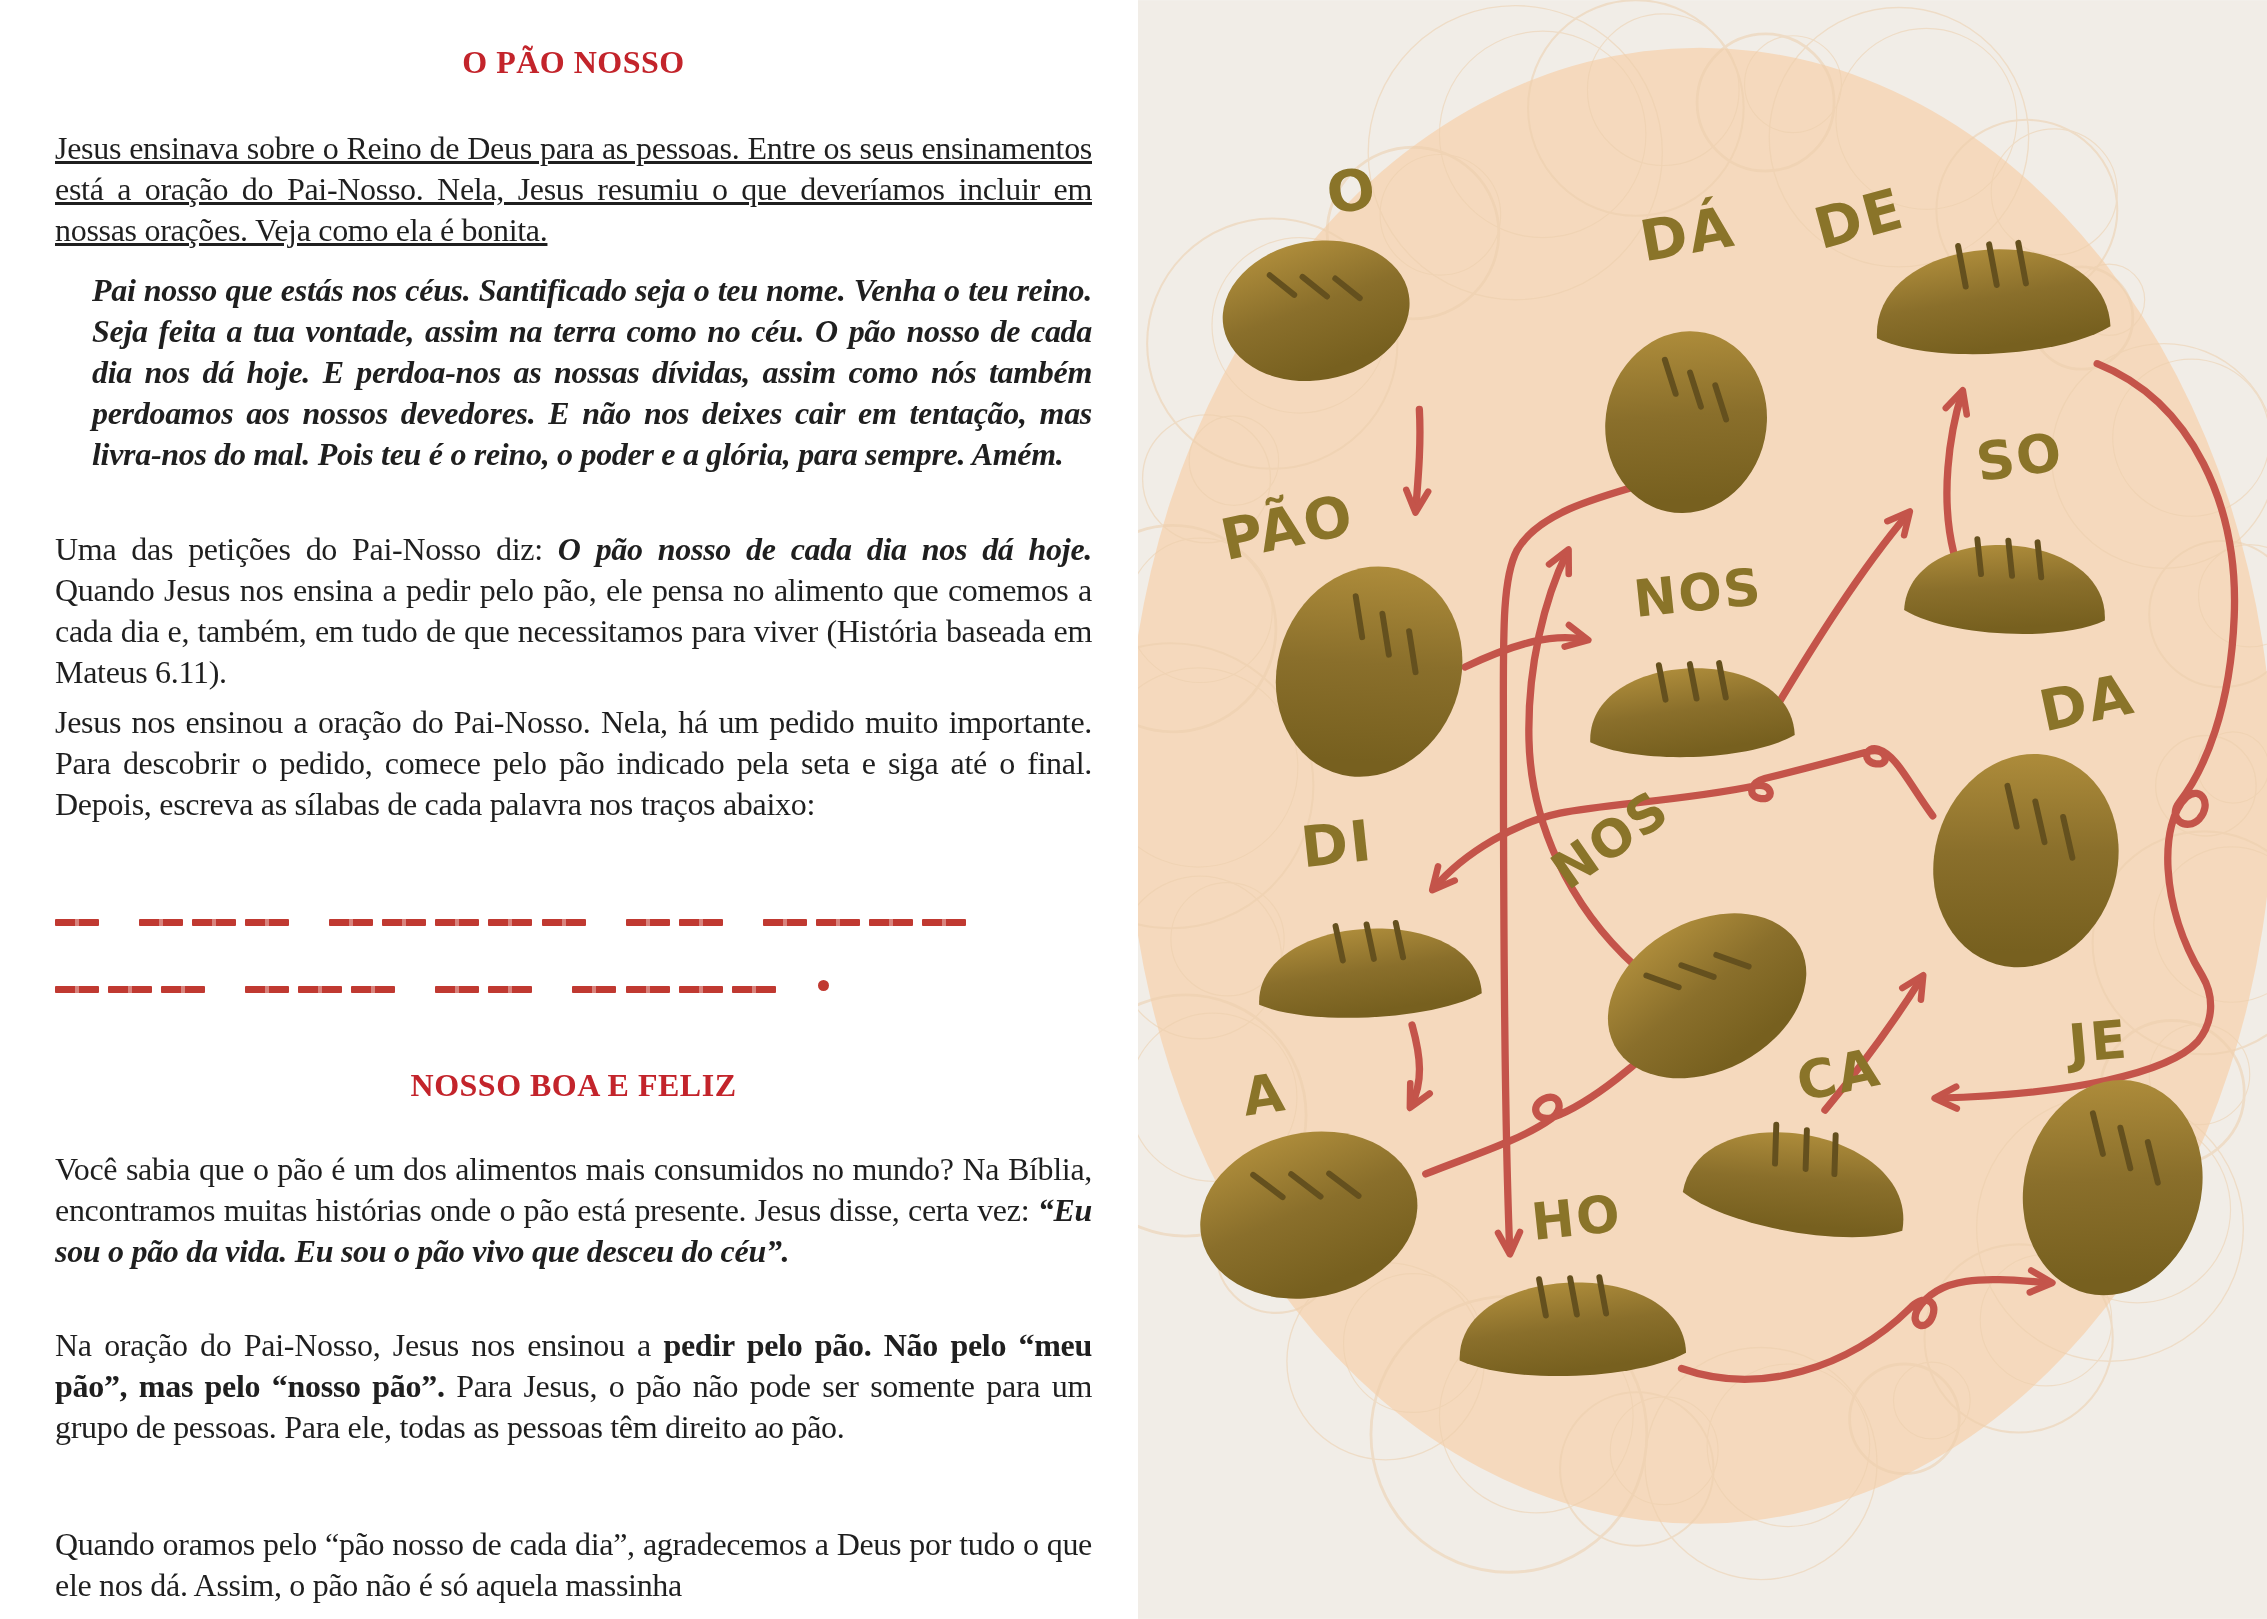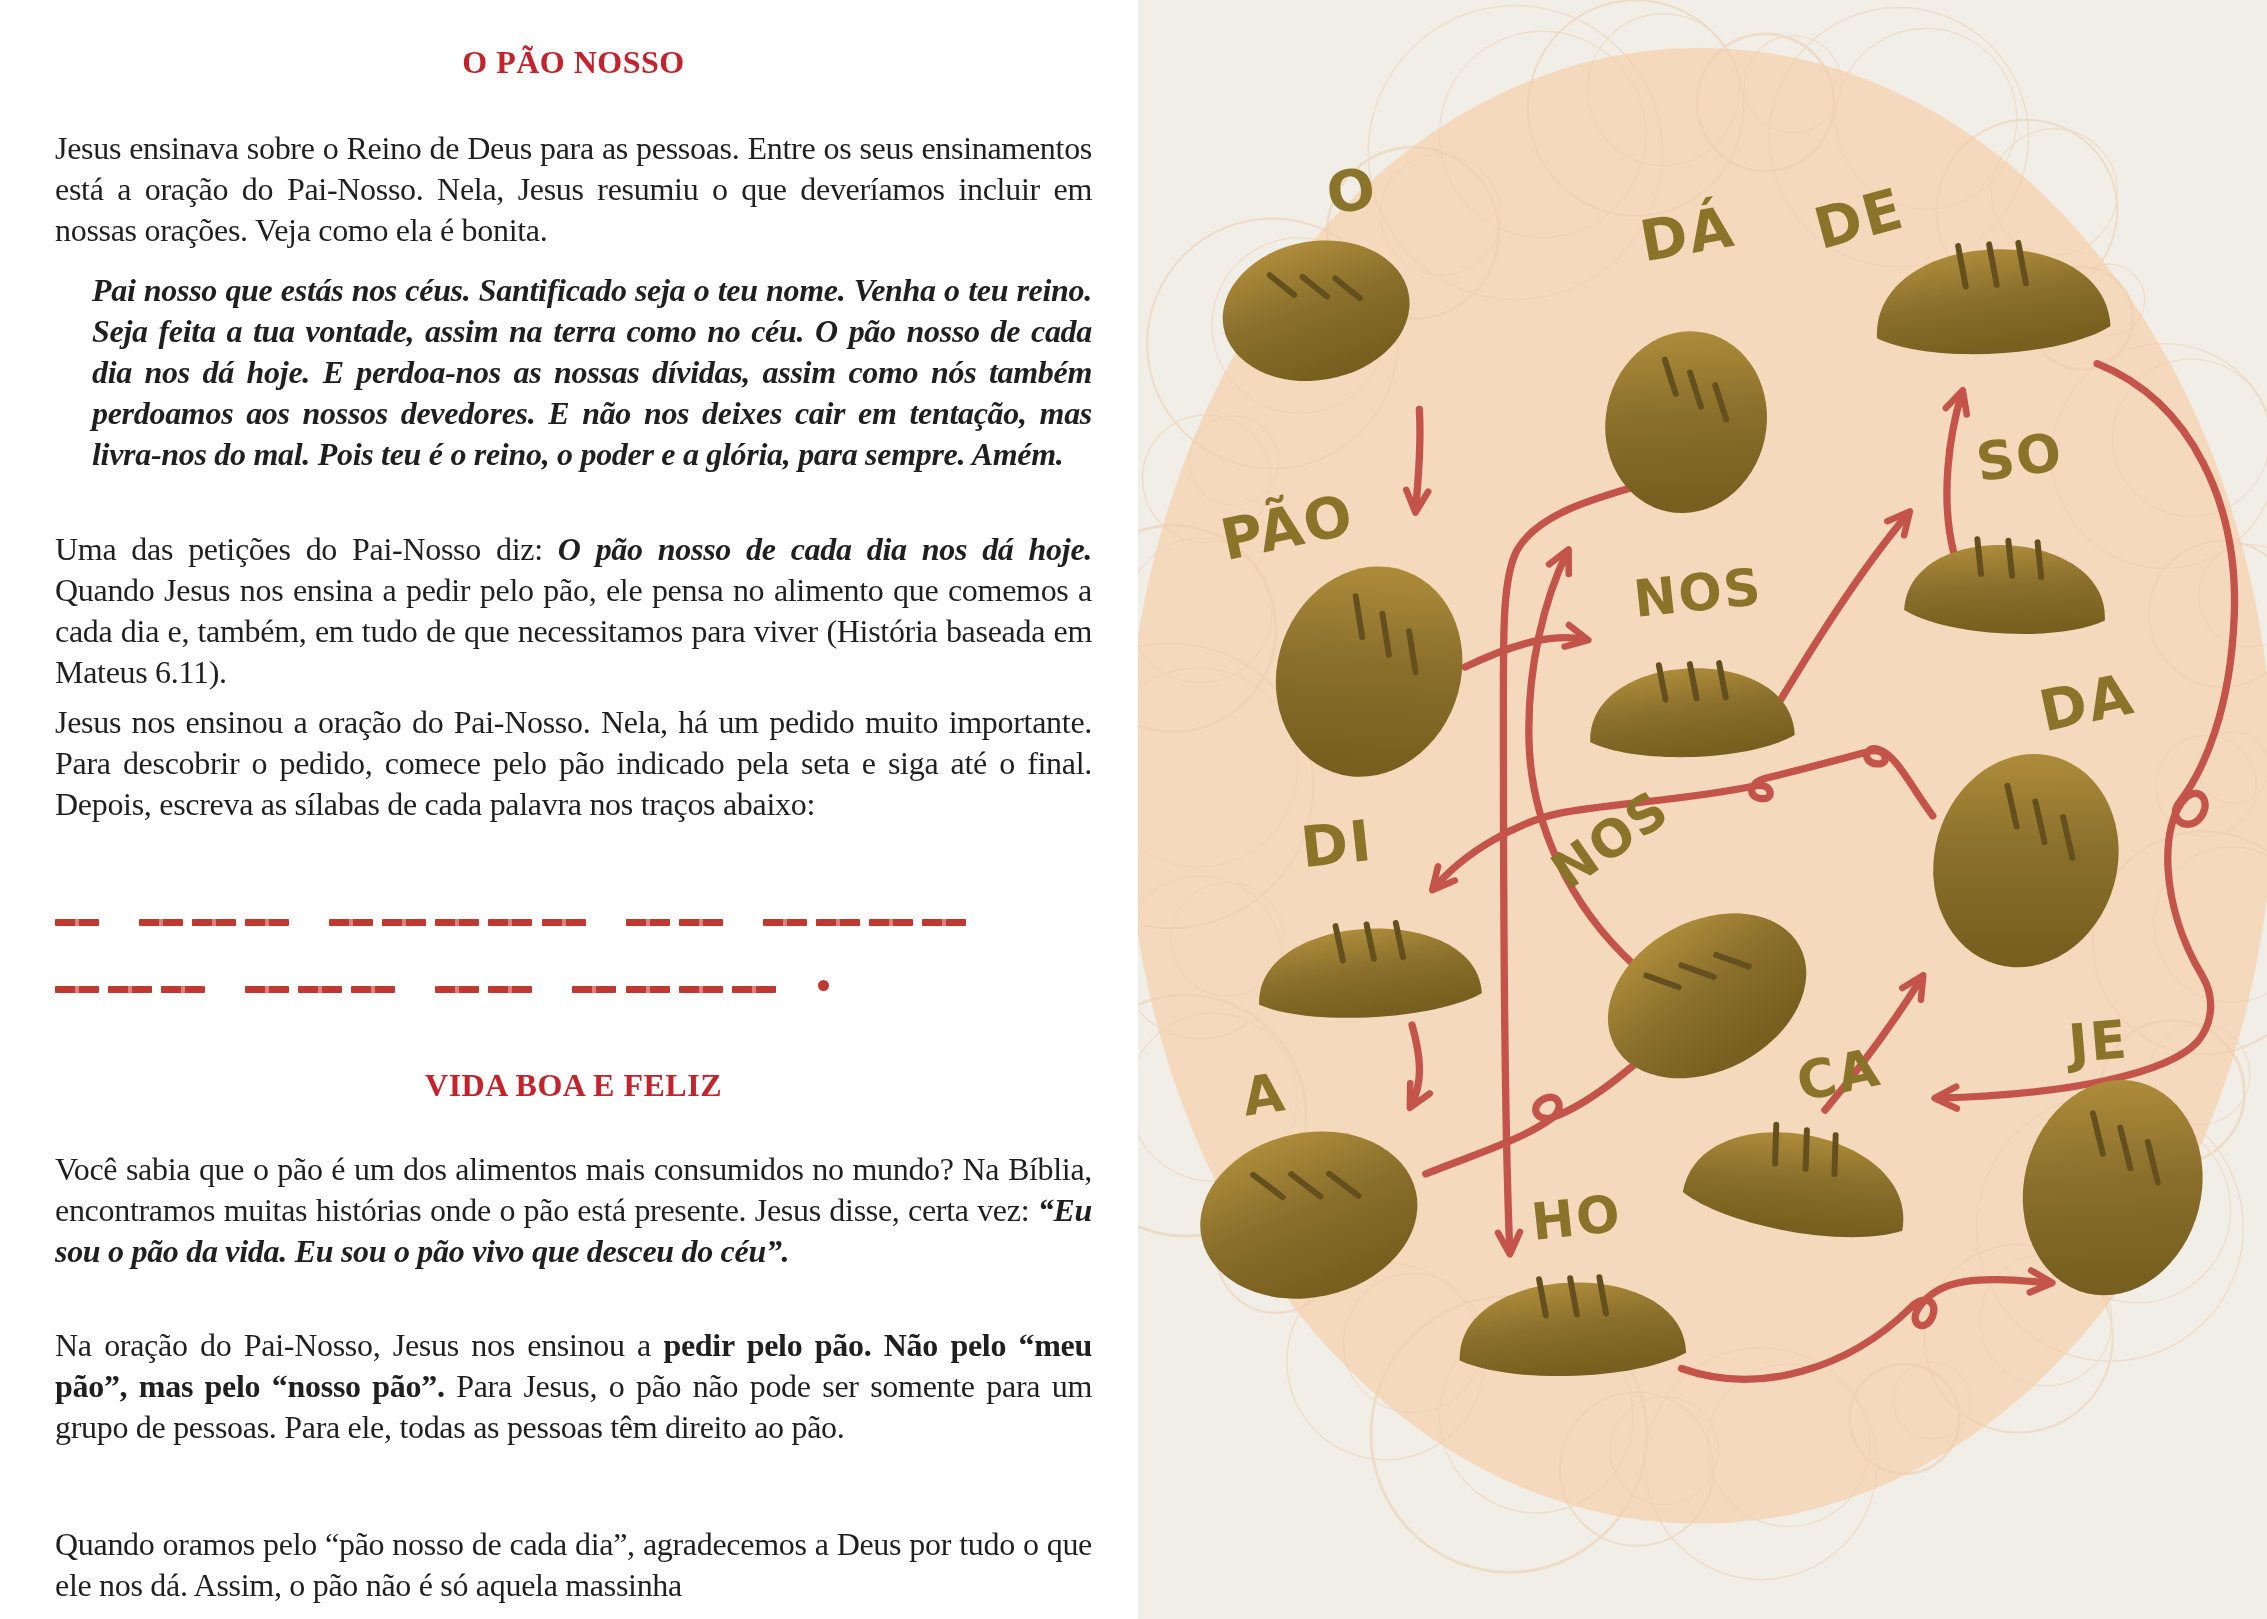--- a/index.html
+++ b/index.html
@@ -22,21 +22,21 @@
   #illustration{position:absolute;left:1138px;top:0;width:1130px;height:1619px;}
 </style>
 </head>
 <body>
 
 <div id="page">
 
   <div id="text-col">
     <div class="heading" style="top: 44px; color: rgb(195, 36, 43);">O PÃO NOSSO</div>
 
-    <p class="body-p" style="top:128px;"><span class="r-n">Jesus ensinava sobre o Reino de Deus para as pessoas. Entre os seus ensinamentos está a oração do Pai-Nosso. Nela, Jesus resumiu o que deveríamos incluir em nossas orações. Veja como ela é bonita.</span></p>
+    <p class="body-p" style="top:128px;text-decoration:underline;"><span class="r-n">Jesus ensinava sobre o Reino de Deus para as pessoas. Entre os seus ensinamentos está a oração do Pai-Nosso. Nela, Jesus resumiu o que deveríamos incluir em nossas orações. Veja como ela é bonita.</span></p>
     <p class="body-p prayer" style="top:270px;"><span class="r-bi">Pai nosso que estás nos céus. Santificado seja o teu nome. Venha o teu reino. Seja feita a tua vontade, assim na terra como no céu. O pão nosso de cada dia nos dá hoje. E perdoa-nos as nossas dívidas, assim como nós também perdoamos aos nossos devedores. E não nos deixes cair em tentação, mas livra-nos do mal. Pois teu é o reino, o poder e a glória, para sempre. Amém.</span></p>
     <p class="body-p" style="top:529px;"><span class="r-n">Uma das petições do Pai-Nosso diz: </span><span class="r-bi">O pão nosso de cada dia nos dá hoje.</span><span class="r-n"> Quando Jesus nos ensina a pedir pelo pão, ele pensa no alimento que comemos a cada dia e, também, em tudo de que necessitamos para viver (História baseada em Mateus 6.11).</span></p>
     <p class="body-p" style="top:702px;"><span class="r-n">Jesus nos ensinou a oração do Pai-Nosso. Nela, há um pedido muito importante. Para descobrir o pedido, comece pelo pão indicado pela seta e siga até o final. Depois, escreva as sílabas de cada palavra nos traços abaixo:</span></p>
 
     <div id="blanks" style="top:918px;">
       <div class="blank-row">
           <div class="blank-word">
             <div class="blank" style="background: linear-gradient(90deg, rgb(192, 57, 49) 0px, rgb(192, 57, 49) 46%, rgb(216, 131, 125) 46%, rgb(216, 131, 125) 54%, rgb(192, 57, 49) 54%);"></div>
           </div>
           <div class="blank-word">
@@ -80,21 +80,21 @@
           <div class="blank-word">
             <div class="blank" style="background: linear-gradient(90deg, rgb(192, 57, 49) 0px, rgb(192, 57, 49) 46%, rgb(216, 131, 125) 46%, rgb(216, 131, 125) 54%, rgb(192, 57, 49) 54%);"></div>
             <div class="blank" style="background: linear-gradient(90deg, rgb(192, 57, 49) 0px, rgb(192, 57, 49) 46%, rgb(216, 131, 125) 46%, rgb(216, 131, 125) 54%, rgb(192, 57, 49) 54%);"></div>
             <div class="blank" style="background: linear-gradient(90deg, rgb(192, 57, 49) 0px, rgb(192, 57, 49) 46%, rgb(216, 131, 125) 46%, rgb(216, 131, 125) 54%, rgb(192, 57, 49) 54%);"></div>
             <div class="blank" style="background: linear-gradient(90deg, rgb(192, 57, 49) 0px, rgb(192, 57, 49) 46%, rgb(216, 131, 125) 46%, rgb(216, 131, 125) 54%, rgb(192, 57, 49) 54%);"></div>
           </div>
           <div class="end-dot" style="background: rgb(192, 57, 49);"></div>
         </div>
     </div>
 
-    <div class="heading" style="top: 1067px; color: rgb(195, 36, 43);">VIDA BOA E FELIZ</div>
+    <div class="heading" style="top: 1067px; color: rgb(195, 36, 43);">NOSSO BOA E FELIZ</div>
 
     <p class="body-p" style="top:1149px;"><span class="r-n">Você sabia que o pão é um dos alimentos mais consumidos no mundo? Na Bíblia, encontramos muitas histórias onde o pão está presente. Jesus disse, certa vez: </span><span class="r-bi">“Eu sou o pão da vida. Eu sou o pão vivo que desceu do céu”.</span></p>
     <p class="body-p" style="top:1524px;"><span class="r-n">Quando oramos pelo “pão nosso de cada dia”, agradecemos a Deus por tudo o que ele nos dá. Assim, o pão não é só aquela massinha</span></p>
     <p class="body-p" style="top:1325px;"><span class="r-n">Na oração do Pai-Nosso, Jesus nos ensinou a </span><span class="r-b">pedir pelo pão. Não pelo “meu pão”, mas pelo “nosso pão”.</span><span class="r-n"> Para Jesus, o pão não pode ser somente para um grupo de pessoas. Para ele, todas as pessoas têm direito ao pão.</span></p>
   </div>
 
   <div id="illustration"><svg viewBox="0 0 1237 1772" width="1130" height="1619">
         <defs>
           <linearGradient id="breadGrad" x1="0" y1="0" x2="0.25" y2="1">
             <stop offset="0" stop-color="#b5923e"></stop>

